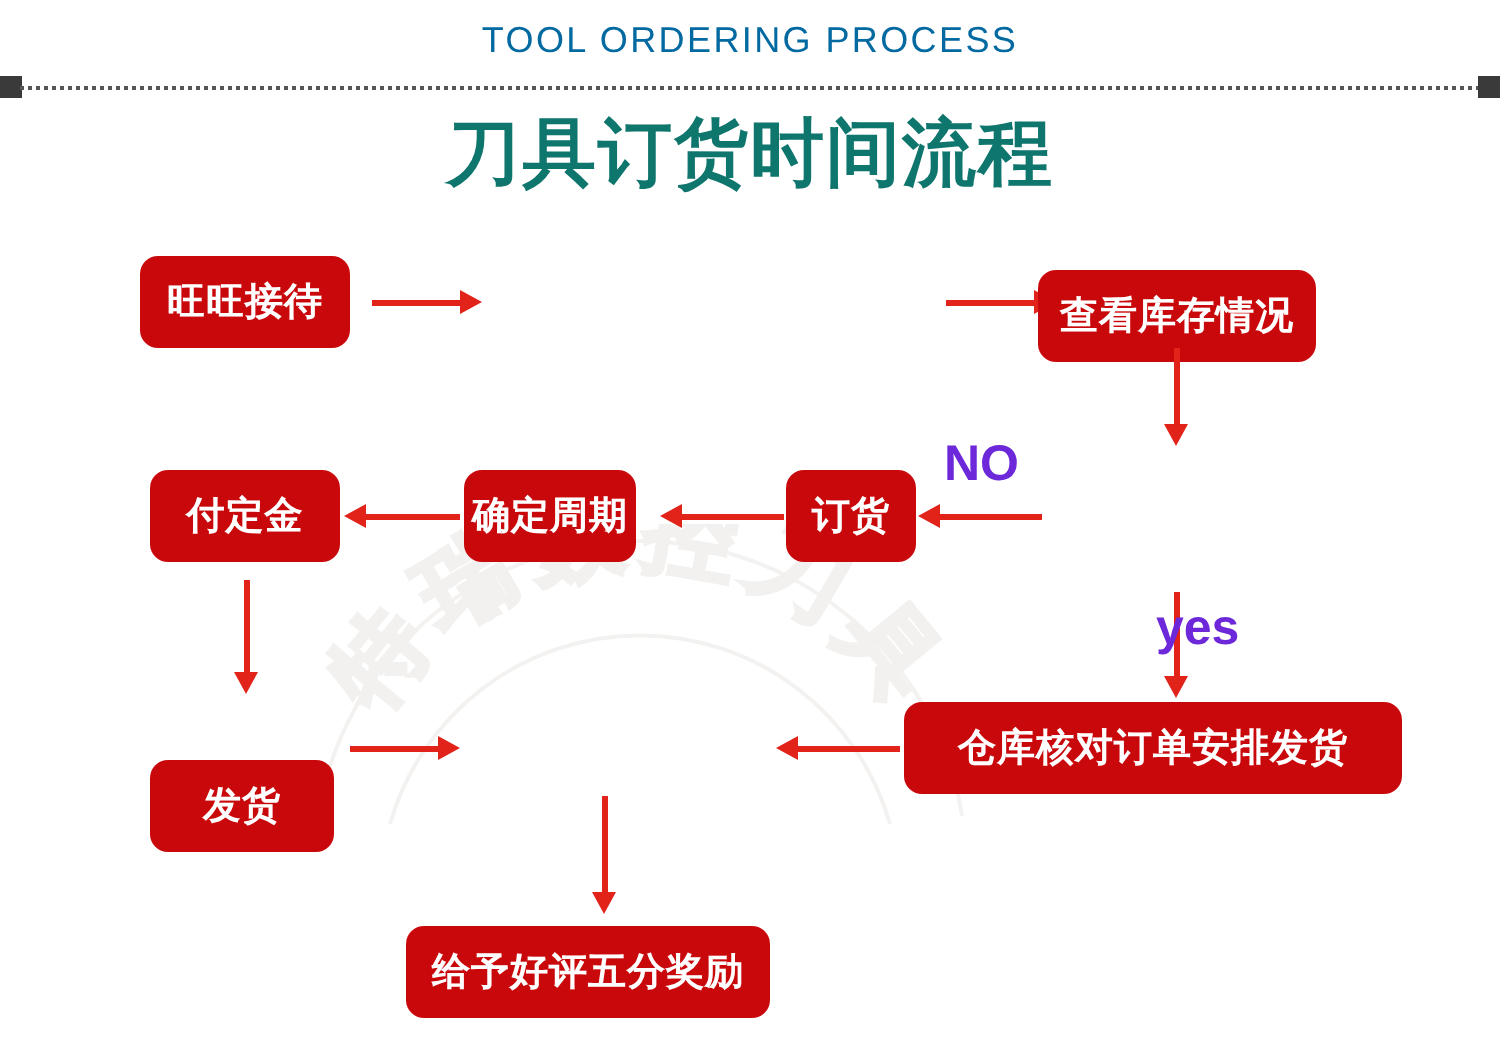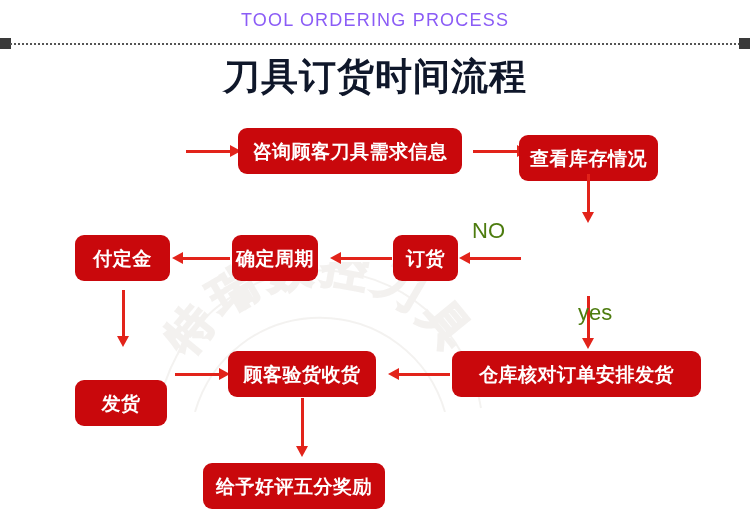--- a/index.html
+++ b/index.html
@@ -9,40 +9,40 @@
     font-family:"Liberation Sans","DejaVu Sans",sans-serif;
     overflow:hidden;
   }
   #page{position:relative;width:750px;height:522px;overflow:hidden;background:#fff;}
 
   
   .hdr-en{
     position:absolute;left:0;top:10px;width:750px;
     text-align:center;
     font-size:18px;letter-spacing:1.2px;
-    color:#8b5cf6;font-weight:400;
+    color:#0369a1;font-weight:400;
     font-family:"Liberation Sans","DejaVu Sans",sans-serif;
   }
   .divider{
     position:absolute;left:0;top:38px;width:750px;height:11px;
   }
   .divider .line{
     position:absolute;left:10px;right:10px;top:5px;height:0;
     border-top:2px dotted #555;
   }
   .divider .cap{
     position:absolute;top:0;width:11px;height:11px;background:#3a3a3a;
   }
   .divider .cap.l{left:0;}
   .divider .cap.r{right:0;}
   .hdr-cn{
     position:absolute;left:0;top:52px;width:750px;
     text-align:center;
     font-size:37px;font-weight:bold;
-    color:#0f172a;
+    color:#0f766e;
     letter-spacing:1px;
     font-family:"DejaVu Sans","Liberation Sans",sans-serif;
   }
 
   
   .watermark{
     position:absolute;left:155px;top:262px;
     width:330px;height:150px;
     pointer-events:none;
     opacity:.85;
@@ -70,23 +70,23 @@
   .conn{position:absolute;}
   .conn .shaft{position:absolute;background:#e2231a;}
   .conn .head{position:absolute;width:0;height:0;}
   
   .head.right{border-top:6px solid transparent;border-bottom:6px solid transparent;border-left:11px solid #e2231a;}
   .head.left{border-top:6px solid transparent;border-bottom:6px solid transparent;border-right:11px solid #e2231a;}
   .head.down{border-left:6px solid transparent;border-right:6px solid transparent;border-top:11px solid #e2231a;}
 
   .edge-label{
     position:absolute;
-    color:#4d7c0f;
-    font-weight:normal;
-    font-size:22px;
+    color:#6d28d9;
+    font-weight:bold;
+    font-size:25px;
     font-family:"Liberation Sans","DejaVu Sans",sans-serif;
   }
 </style>
 </head>
 <body>
 
 <div id="page">
 
   <div class="hdr-en">TOOL ORDERING PROCESS</div>
 
@@ -106,27 +106,27 @@
         <path id="arcpath3" d="M 40,150 A 130,130 0 0 1 290,150"></path>
       </defs>
       <use href="#arcpath2" fill="none" stroke="#f2f0ee" stroke-width="2"></use>
       <use href="#arcpath3" fill="none" stroke="#f2f0ee" stroke-width="2"></use>
       <text font-size="46" font-weight="bold" fill="#ffffff" stroke="#f1efed" stroke-width="2.2" font-family="DejaVu Sans, sans-serif" letter-spacing="7">
         <textPath href="#arcpath" startOffset="50%" text-anchor="middle">特瑞数控刀具</textPath>
       </text>
     </svg>
   </div>
 
+  <div class="box" style="left:70px;top:128px;width:105px;height:46px;">旺旺接待</div>
 
   <div class="conn" style="left:186px;top:145px;width:56px;height:12px;">
     <div class="shaft" style="left:0;top:4.5px;width:46px;height:3px;"></div>
     <div class="head right" style="left:44px;top:0;"></div>
   </div>
 
-  <div class="box" style="left:238px;top:128px;width:224px;height:46px;">咨询顾客刀具需求信息</div>
 
   <div class="conn" style="left:473px;top:145px;width:56px;height:12px;">
     <div class="shaft" style="left:0;top:4.5px;width:46px;height:3px;"></div>
     <div class="head right" style="left:44px;top:0;"></div>
   </div>
 
   <div class="box" style="left:519px;top:135px;width:139px;height:46px;">查看库存情况</div>
 
   <div class="conn" style="left:582px;top:174px;width:12px;height:50px;">
     <div class="shaft" style="left:4.5px;top:0;width:3px;height:40px;"></div>
@@ -167,21 +167,20 @@
   </div>
   <div class="edge-label" style="left:578px;top:300px;">yes</div>
 
   <div class="box" style="left:75px;top:351px;width:92px;height:46px;margin-top:29px;">发货</div>
 
   <div class="conn" style="left:175px;top:368px;width:56px;height:12px;">
     <div class="shaft" style="left:0;top:4.5px;width:46px;height:3px;"></div>
     <div class="head right" style="left:44px;top:0;"></div>
   </div>
 
-  <div class="box" style="left:228px;top:351px;width:148px;height:46px;">顾客验货收货</div>
 
   <div class="conn" style="left:388px;top:368px;width:62px;height:12px;">
     <div class="shaft" style="left:11px;top:4.5px;width:51px;height:3px;"></div>
     <div class="head left" style="left:0;top:0;"></div>
   </div>
 
   <div class="box" style="left:452px;top:351px;width:249px;height:46px;">仓库核对订单安排发货</div>
 
   <div class="conn" style="left:296px;top:398px;width:12px;height:62px;">
     <div class="shaft" style="left:4.5px;top:0;width:3px;height:50px;"></div>

